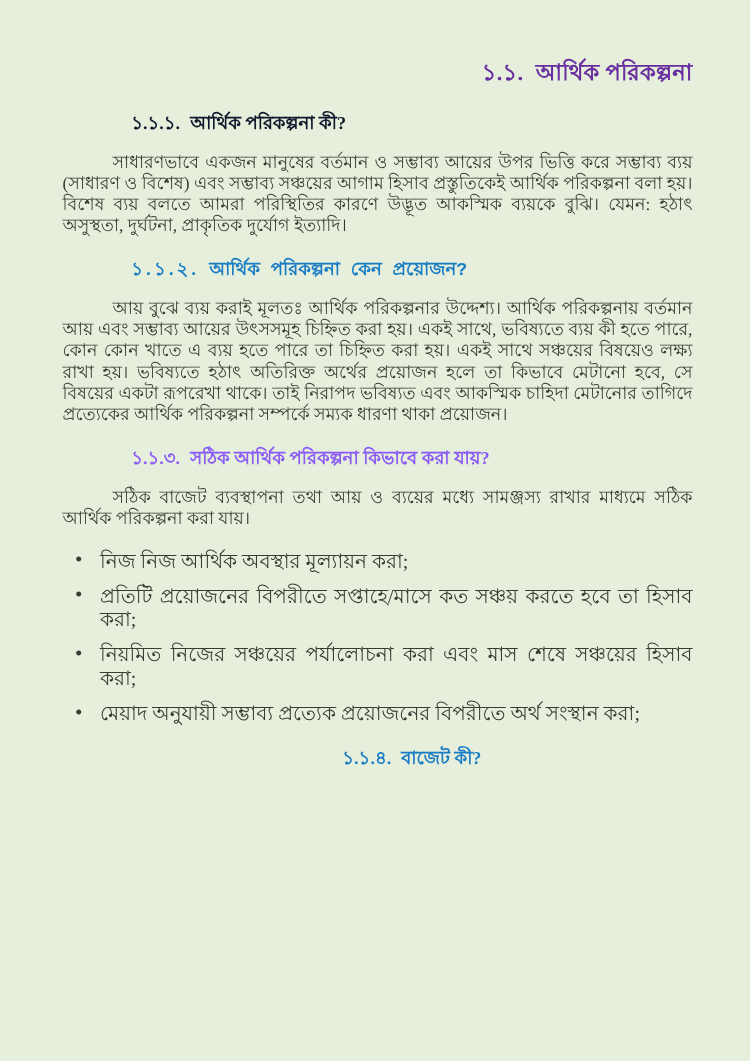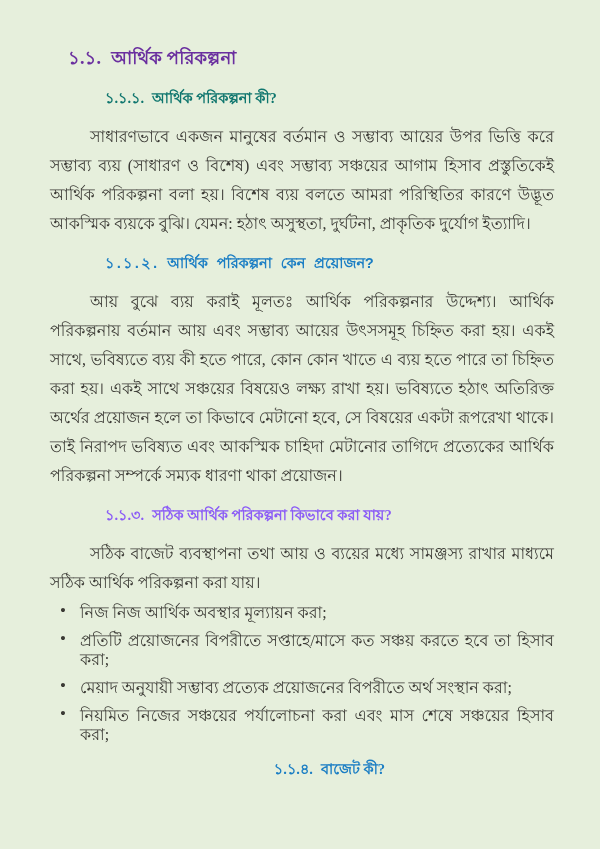--- a/index.html
+++ b/index.html
@@ -14,37 +14,38 @@
     overflow: hidden;
   }
   .content {
     padding: 44px 46px 0 50px;
   }
   .section-heading {
     font-size: 18px;
     font-weight: bold;
     margin: 0 0 12px 18px;
     letter-spacing: 0.2px;
+    text-align: right;
   }
   .section-heading .num { margin-right: 10px; }
   .sub-heading {
     font-size: 14.5px;
     font-weight: bold;
     margin: 0 0 11px 55px;
   }
   .sub-heading .num { margin-right: 8px; }
   .subsection { margin-bottom: 14px; }
   p.body-para {
-    font-size: 16px;
-    line-height: 29px;
+    font-size: 14px;
+    line-height: 17px;
     text-align: justify;
     text-indent: 40px;
     margin: 0 0 14px 0;
   }
-  p.intro-para { margin-bottom: 6px; }
+  p.intro-para { margin-bottom: 16px; }
   ul.bullet-list {
     list-style: none;
     margin: 0 0 10px 8px;
     padding: 0;
   }
   ul.bullet-list li {
     position: relative;
     padding-left: 22px;
     margin-bottom: 9px;
     font-size: 16px;
@@ -63,43 +64,43 @@
 <body>
 
 <div class="page" style="color: rgb(58, 57, 52); background-color: rgb(230, 239, 220);">
   <div class="content">
 
     <h1 class="section-heading" style="color: rgb(106, 47, 159);">
       <span class="num">১.১.</span><span>আর্থিক পরিকল্পনা</span>
     </h1>
 
     <div class="subsection">
-      <h2 class="sub-heading" style="color: #0f766e;">
+      <h2 class="sub-heading" style="color: #0f172a;">
         <span class="num">১.১.১.</span><span>আর্থিক পরিকল্পনা কী?</span>
       </h2>
       <p class="body-para">সাধারণভাবে একজন মানুষের বর্তমান ও সম্ভাব্য আয়ের উপর ভিত্তি করে সম্ভাব্য ব্যয় (সাধারণ ও বিশেষ) এবং সম্ভাব্য সঞ্চয়ের আগাম হিসাব প্রস্তুতিকেই আর্থিক পরিকল্পনা বলা হয়। বিশেষ ব্যয় বলতে আমরা পরিস্থিতির কারণে উদ্ভূত আকস্মিক ব্যয়কে বুঝি। যেমন: হঠাৎ অসুস্থতা, দুর্ঘটনা, প্রাকৃতিক দুর্যোগ ইত্যাদি।</p>
     </div>
 
     <div class="subsection">
       <h2 class="sub-heading" style="color: rgb(27, 126, 196); font-family: Liberation Mono, monospace;">
         <span class="num">১.১.২.</span><span>আর্থিক পরিকল্পনা কেন প্রয়োজন?</span>
       </h2>
       <p class="body-para">আয় বুঝে ব্যয় করাই মূলতঃ আর্থিক পরিকল্পনার উদ্দেশ্য। আর্থিক পরিকল্পনায় বর্তমান আয় এবং সম্ভাব্য আয়ের উৎসসমূহ চিহ্নিত করা হয়। একই সাথে, ভবিষ্যতে ব্যয় কী হতে পারে, কোন কোন খাতে এ ব্যয় হতে পারে তা চিহ্নিত করা হয়। একই সাথে সঞ্চয়ের বিষয়েও লক্ষ্য রাখা হয়। ভবিষ্যতে হঠাৎ অতিরিক্ত অর্থের প্রয়োজন হলে তা কিভাবে মেটানো হবে, সে বিষয়ের একটা রূপরেখা থাকে। তাই নিরাপদ ভবিষ্যত এবং আকস্মিক চাহিদা মেটানোর তাগিদে প্রত্যেকের আর্থিক পরিকল্পনা সম্পর্কে সম্যক ধারণা থাকা প্রয়োজন।</p>
     </div>
 
     <div class="subsection">
       <h2 class="sub-heading" style="color: #8b5cf6;">
         <span class="num">১.১.৩.</span><span>সঠিক আর্থিক পরিকল্পনা কিভাবে করা যায়?</span>
       </h2>
       <p class="body-para intro-para">সঠিক বাজেট ব্যবস্থাপনা তথা আয় ও ব্যয়ের মধ্যে সামঞ্জস্য রাখার মাধ্যমে সঠিক আর্থিক পরিকল্পনা করা যায়।</p>
       <ul class="bullet-list">
         <li>নিজ নিজ আর্থিক অবস্থার মূল্যায়ন করা;</li>
         <li>প্রতিটি প্রয়োজনের বিপরীতে সপ্তাহে/মাসে কত সঞ্চয় করতে হবে তা হিসাব করা;</li>
+        <li>নিয়মিত নিজের সঞ্চয়ের পর্যালোচনা করা এবং মাস শেষে সঞ্চয়ের হিসাব করা;</li>
         <li>মেয়াদ অনুযায়ী সম্ভাব্য প্রত্যেক প্রয়োজনের বিপরীতে অর্থ সংস্থান করা;</li>
-        <li>নিয়মিত নিজের সঞ্চয়ের পর্যালোচনা করা এবং মাস শেষে সঞ্চয়ের হিসাব করা;</li>
       </ul>
     </div>
 
     <div class="subsection">
       <h2 class="sub-heading" style="color: rgb(27, 126, 196); text-align: center;">
         <span class="num">১.১.৪.</span><span>বাজেট কী?</span>
       </h2>
     </div>
 
   </div>

